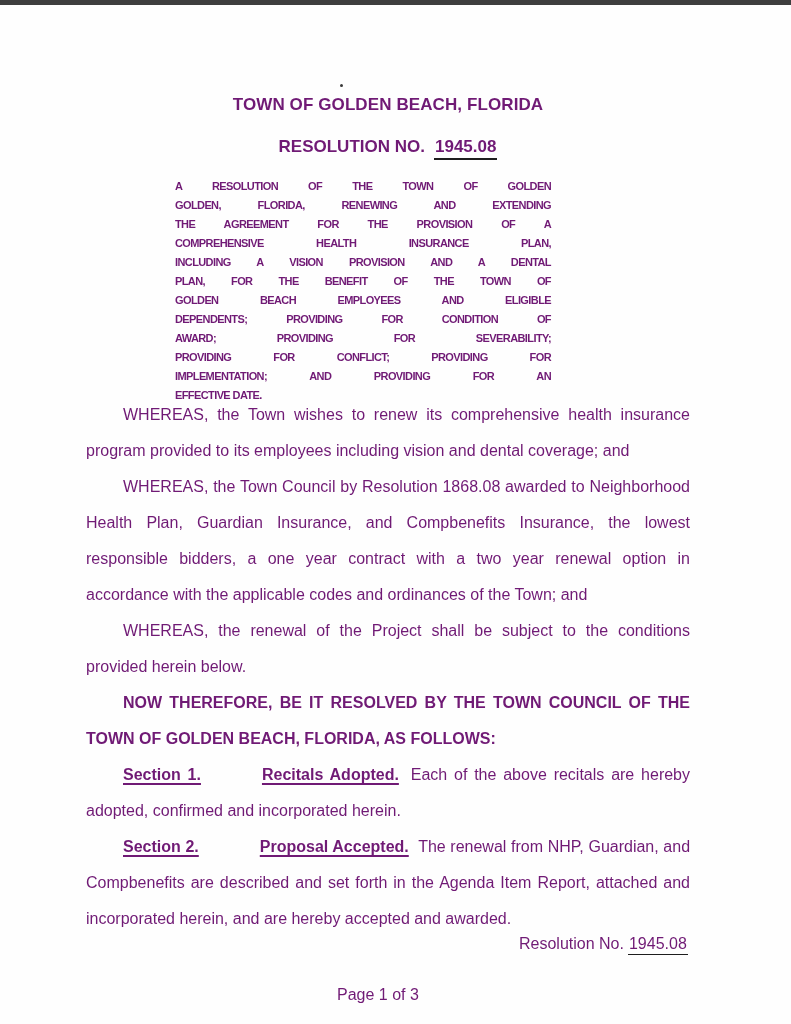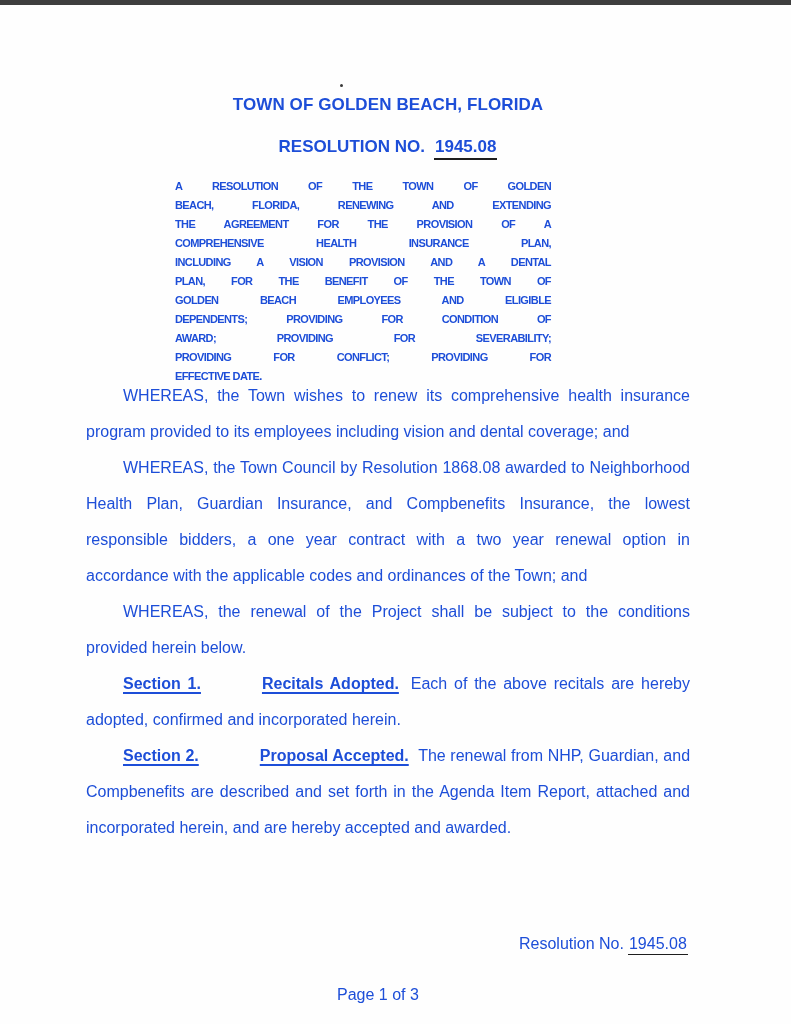--- a/index.html
+++ b/index.html
@@ -4,21 +4,21 @@
 <style>
   * { box-sizing: border-box; }
   html, body { margin: 0; padding: 0; background: #ffffff; }
   .page {
     position: relative;
     width: 791px;
     height: 1024px;
     background: #fefefe;
     overflow: hidden;
     font-family: "Liberation Sans", sans-serif;
-    color: #1d4ed8;
+    color: #701a75;
   }
   .scan-bar {
     position: absolute;
     top: 0; left: 0; right: 0;
     height: 5px;
     background: #3e3e3e;
   }
   .stray-dot {
     position: absolute;
     left: 340px; top: 84px;
@@ -108,40 +108,42 @@
   <div class="stray-dot"></div>
 
   <div class="content">
 
     <h1 class="doc-title">TOWN OF GOLDEN BEACH, FLORIDA</h1>
 
     <h2 class="res-line"><span>RESOLUTION NO.</span><span class="res-num">1945.08</span></h2>
 
     <div class="title-block">
       <div class="tb-line">A RESOLUTION OF THE TOWN OF GOLDEN</div>
-      <div class="tb-line">BEACH, FLORIDA, RENEWING AND EXTENDING</div>
+      <div class="tb-line">GOLDEN, FLORIDA, RENEWING AND EXTENDING</div>
       <div class="tb-line">THE AGREEMENT FOR THE PROVISION OF A</div>
       <div class="tb-line">COMPREHENSIVE HEALTH INSURANCE PLAN,</div>
       <div class="tb-line">INCLUDING A VISION PROVISION AND A DENTAL</div>
       <div class="tb-line">PLAN, FOR THE BENEFIT OF THE TOWN OF</div>
       <div class="tb-line">GOLDEN BEACH EMPLOYEES AND ELIGIBLE</div>
       <div class="tb-line">DEPENDENTS; PROVIDING FOR CONDITION OF</div>
       <div class="tb-line">AWARD; PROVIDING FOR SEVERABILITY;</div>
       <div class="tb-line">PROVIDING FOR CONFLICT; PROVIDING FOR</div>
+      <div class="tb-line">IMPLEMENTATION; AND PROVIDING FOR AN</div>
       <div class="tb-line last">EFFECTIVE DATE.</div>
     </div>
 
     <div class="body-wrap">
 
       <p class="para"><span class="lead">WHEREAS,</span> <span>the Town wishes to renew its comprehensive health insurance program provided to its employees including vision and dental coverage; and</span></p>
 
       <p class="para"><span class="lead">WHEREAS,</span> <span>the Town Council by Resolution 1868.08 awarded to Neighborhood Health Plan, Guardian Insurance, and Compbenefits Insurance, the lowest responsible bidders, a one year contract with a two year renewal option in accordance with the applicable codes and ordinances of the Town; and</span></p>
 
       <p class="para"><span class="lead">WHEREAS,</span> <span>the renewal of the Project shall be subject to the conditions provided herein below.</span></p>
 
+      <p class="para resolved">NOW THEREFORE, BE IT RESOLVED BY THE TOWN COUNCIL OF THE TOWN OF GOLDEN BEACH, FLORIDA, AS FOLLOWS:</p>
 
       <p class="para"><span class="sec-num">Section 1.</span><span class="sec-title">Recitals Adopted.</span> <span>Each of the above recitals are hereby adopted, confirmed and incorporated herein.</span></p>
 
       <p class="para"><span class="sec-num">Section 2.</span><span class="sec-title">Proposal Accepted.</span> <span>The renewal from NHP, Guardian, and Compbenefits are described and set forth in the Agenda Item Report, attached and incorporated herein, and are hereby accepted and awarded.</span></p>
 
     </div>
   </div>
 
   <div class="footer-page">Page 1 of 3</div>
 

